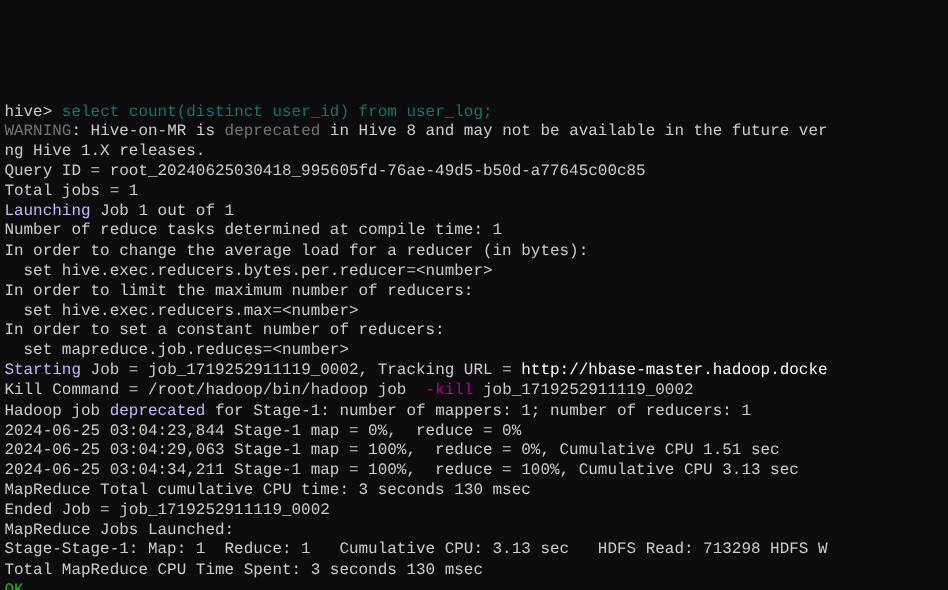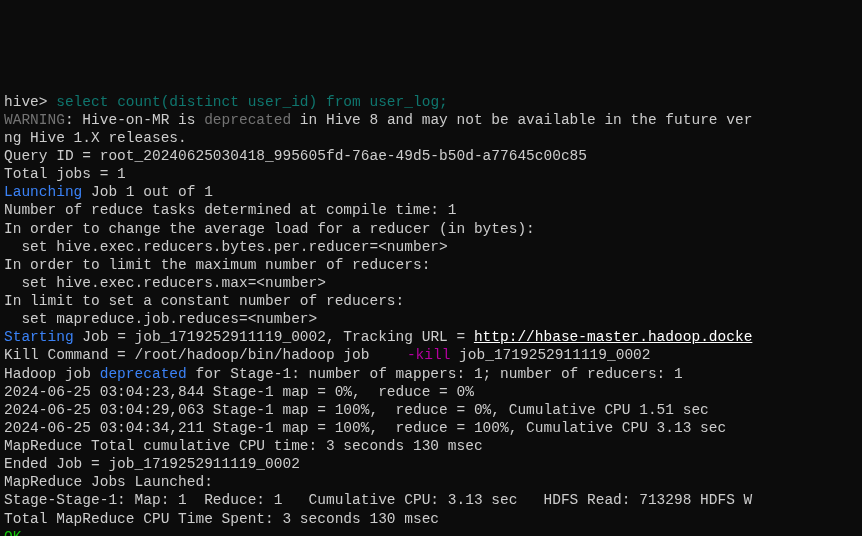--- a/index.html
+++ b/index.html
@@ -13,42 +13,42 @@
     white-space: pre;
     overflow: hidden;
     width: 862px;
     height: 536px;
   }
   #terminal {
     padding: 2px 4px;
   }
   .kw-white { color: #0f766e; }
   .kw-yellow { color: #737373; }
-  .kw-cyan { color: #3b82f6; }
+  .kw-cyan { color: #c4b5fd; }
   .kw-green { color: #16c60c; }
-  .kw-magenta { color: #b4009e; margin-left: 20px; }
-  .kw-underline { text-decoration: underline; color: #ffffff; }
+  .kw-magenta { color: #b4009e; }
+  .kw-underline { color: #ffffff; }
 </style>
 </head>
 <body>
 
 
 
 <div id="terminal"><span>hive&gt; </span><span class="kw-white">select count(distinct user_id) from user_log;</span>
 <span class="kw-yellow">WARNING</span><span>: Hive-on-MR is </span><span class="kw-yellow">deprecated</span><span> in Hive 8 and may not be available in the future ver</span>
 <span>ng Hive 1.X releases.</span>
 <span>Query ID = root_20240625030418_995605fd-76ae-49d5-b50d-a77645c00c85</span>
 <span>Total jobs = 1</span>
 <span class="kw-cyan">Launching</span><span> Job 1 out of 1</span>
 <span>Number of reduce tasks determined at compile time: 1</span>
 <span>In order to change the average load for a reducer (in bytes):</span>
 <span>  set hive.exec.reducers.bytes.per.reducer=&lt;number&gt;</span>
 <span>In order to limit the maximum number of reducers:</span>
 <span>  set hive.exec.reducers.max=&lt;number&gt;</span>
-<span>In limit to set a constant number of reducers:</span>
+<span>In order to set a constant number of reducers:</span>
 <span>  set mapreduce.job.reduces=&lt;number&gt;</span>
 <span class="kw-cyan">Starting</span><span> Job = job_1719252911119_0002, Tracking URL = </span><span class="kw-underline">http://hbase-master.hadoop.docke</span>
 <span>Kill Command = /root/hadoop/bin/hadoop job  </span><span class="kw-magenta">-kill</span><span> job_1719252911119_0002</span>
 <span>Hadoop job </span><span class="kw-cyan">deprecated</span><span> for Stage-1: number of mappers: 1; number of reducers: 1</span>
 <span>2024-06-25 03:04:23,844 Stage-1 map = 0%,  reduce = 0%</span>
 <span>2024-06-25 03:04:29,063 Stage-1 map = 100%,  reduce = 0%, Cumulative CPU 1.51 sec</span>
 <span>2024-06-25 03:04:34,211 Stage-1 map = 100%,  reduce = 100%, Cumulative CPU 3.13 sec</span>
 <span>MapReduce Total cumulative CPU time: 3 seconds 130 msec</span>
 <span>Ended Job = job_1719252911119_0002</span>
 <span>MapReduce Jobs Launched:</span>

